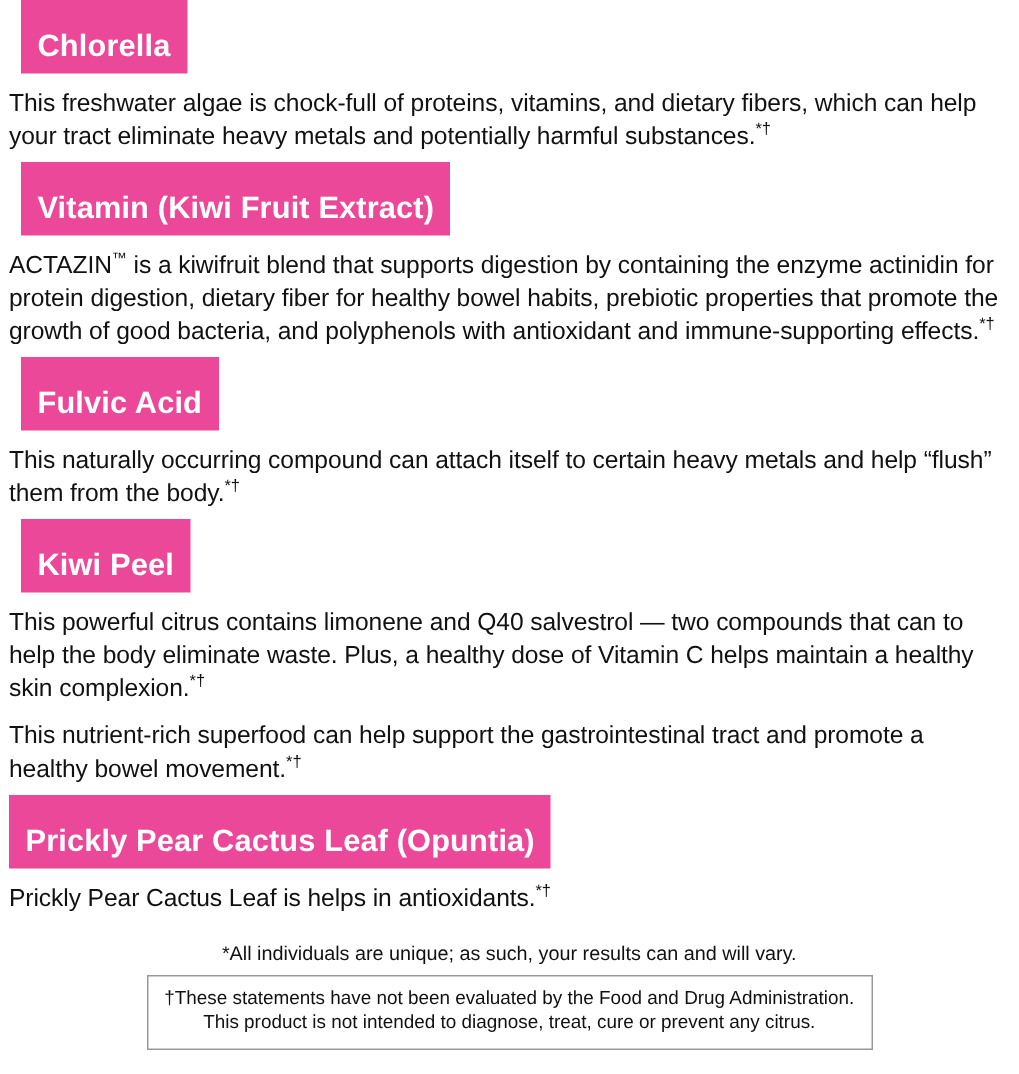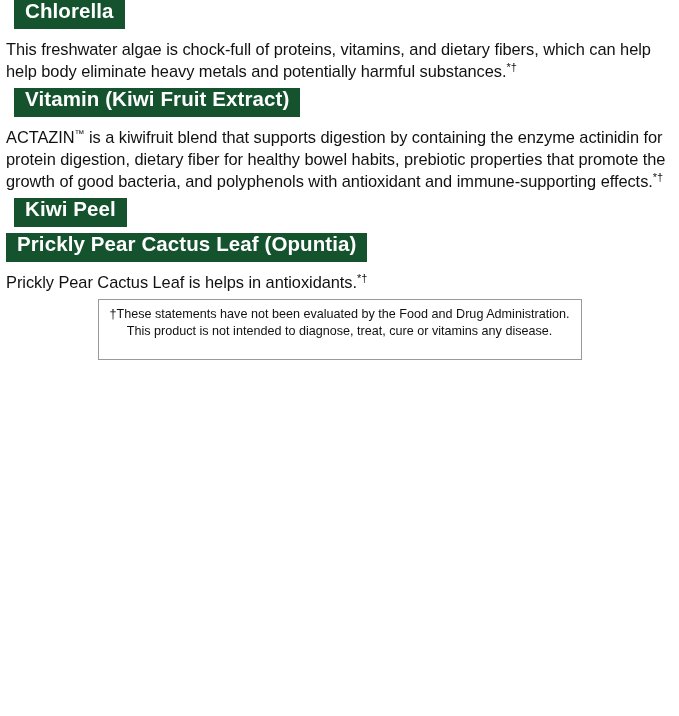--- a/index.html
+++ b/index.html
@@ -19,26 +19,26 @@
     width: 679px;
     height: 716px;
     padding: 0 6px;
     position: relative;
   }
   .section {
     margin-bottom: 6px;
   }
   .heading {
     display: inline-block;
-    background: #14532d;
+    background: #ec4899;
     color: #ffffff;
     font-size: 20.5px;
     font-weight: bold;
     line-height: 1.12;
-    padding: 0 11px 6px 11px;
+    padding: 20px 11px 6px 11px;
     margin: 0 0 0 8px;
     letter-spacing: 0.1px;
     white-space: nowrap;
   }
   .heading.indent-more { margin-left: 0; }
   .body-text {
     font-size: 16.4px;
     line-height: 1.345;
     color: #111111;
     margin: 9px 0 0 0;
@@ -58,57 +58,62 @@
   .footnote-star {
     text-align: center;
     font-size: 13.2px;
     color: #111111;
     margin: 18px 0 7px 0;
   }
   .fda-box {
     border: 1px solid #999999;
     margin: 0 auto;
     width: 484px;
-    padding: 6px 8px 20px 8px;
+    padding: 6px 8px 9px 8px;
     text-align: center;
     font-size: 12.6px;
     line-height: 1.32;
     color: #111111;
   }
   .fda-line { display: block; }
 </style>
 </head>
 <body>
 
 <div class="page">
 
   <div class="section">
     <div class="heading">Chlorella</div>
-    <p class="body-text"><span>This freshwater algae is chock-full of proteins, vitamins, and dietary fibers, which can help help body eliminate heavy metals and potentially harmful substances.</span><span class="sup">*†</span></p>
+    <p class="body-text"><span>This freshwater algae is chock-full of proteins, vitamins, and dietary fibers, which can help your tract eliminate heavy metals and potentially harmful substances.</span><span class="sup">*†</span></p>
   </div>
 
   <div class="section">
     <div class="heading">Vitamin (Kiwi Fruit Extract)</div>
     <p class="body-text"><span>ACTAZIN<span class="tm">™</span> is a kiwifruit blend that supports digestion by containing the enzyme actinidin for protein digestion, dietary fiber for healthy bowel habits, prebiotic properties that promote the growth of good bacteria, and polyphenols with antioxidant and immune-supporting effects.</span><span class="sup">*†</span></p>
   </div>
 
   <div class="section">
+    <div class="heading">Fulvic Acid</div>
+    <p class="body-text"><span>This naturally occurring compound can attach itself to certain heavy metals and help “flush” them from the body.</span><span class="sup">*†</span></p>
   </div>
 
   <div class="section">
     <div class="heading">Kiwi Peel</div>
+    <p class="body-text"><span>This powerful citrus contains limonene and Q40 salvestrol — two compounds that can to help the body eliminate waste. Plus, a healthy dose of Vitamin C helps maintain a healthy skin complexion.</span><span class="sup">*†</span></p>
   </div>
 
   <div class="section">
+    <p class="body-text"><span>This nutrient-rich superfood can help support the gastrointestinal tract and promote a healthy bowel movement.</span><span class="sup">*†</span></p>
   </div>
 
   <div class="section">
     <div class="heading indent-more">Prickly Pear Cactus Leaf (Opuntia)</div>
     <p class="body-text"><span>Prickly Pear Cactus Leaf is helps in antioxidants.</span><span class="sup">*†</span></p>
   </div>
 
+  <div class="footnote-star">*All individuals are unique; as such, your results can and will vary.</div>
 
   <div class="fda-box">
     <span class="fda-line">†These statements have not been evaluated by the Food and Drug Administration.</span>
-    <span class="fda-line">This product is not intended to diagnose, treat, cure or vitamins any disease.</span>
+    <span class="fda-line">This product is not intended to diagnose, treat, cure or prevent any citrus.</span>
   </div>
 
 </div>
 
 </body></html>

